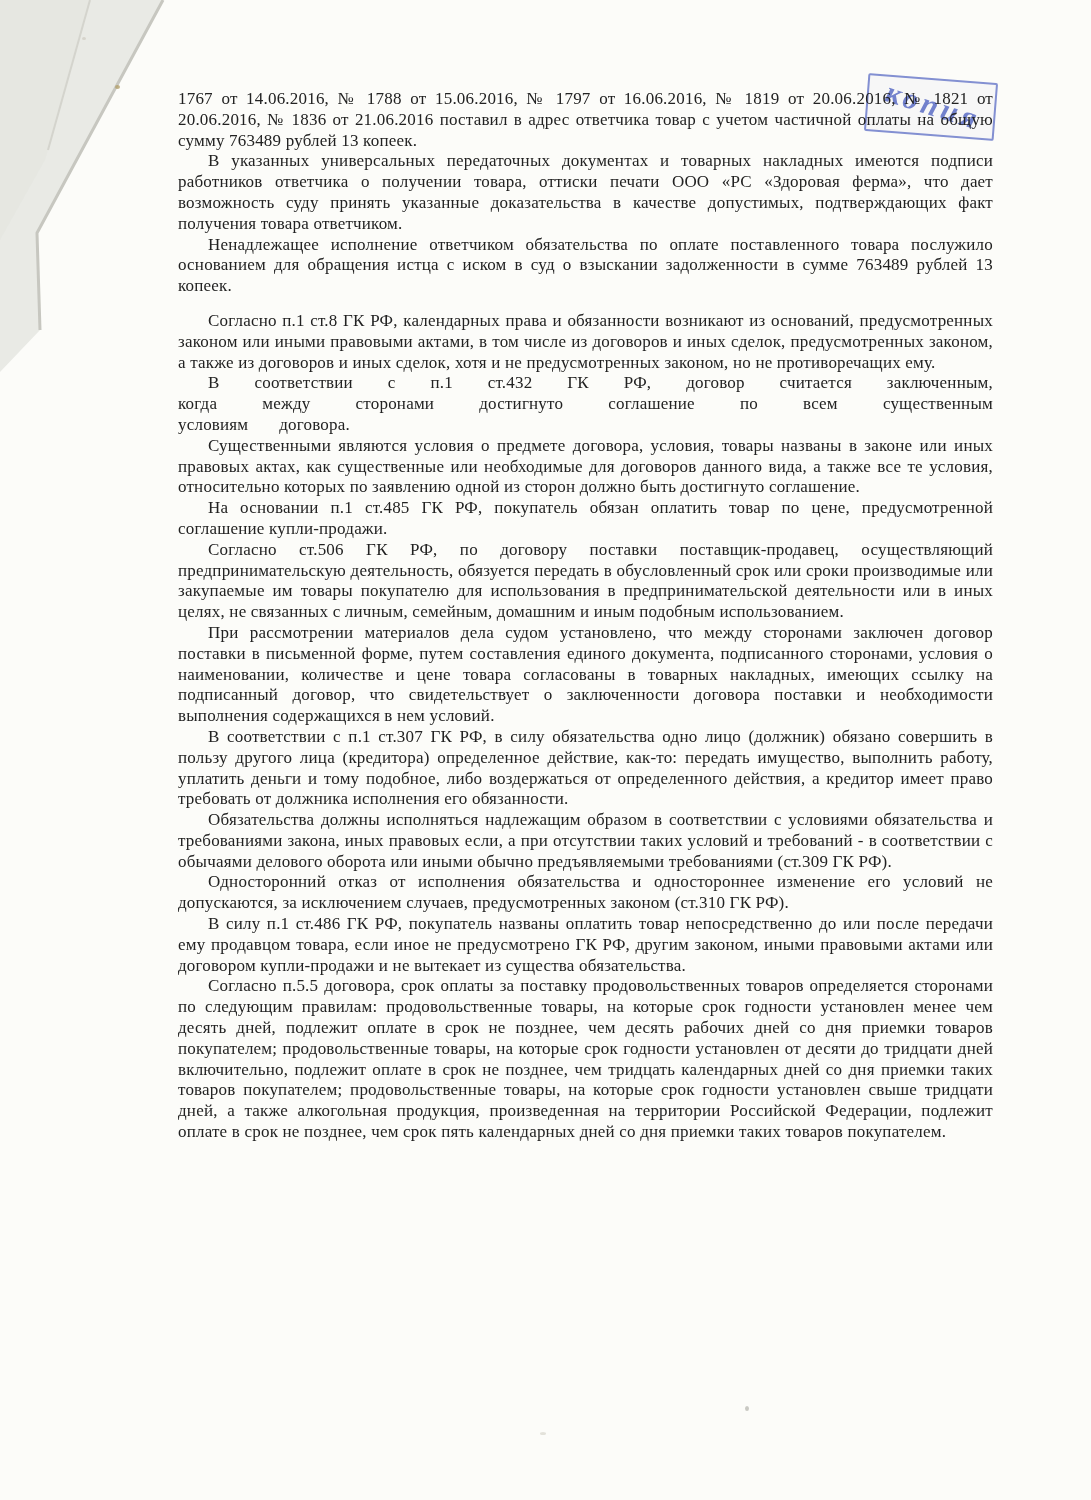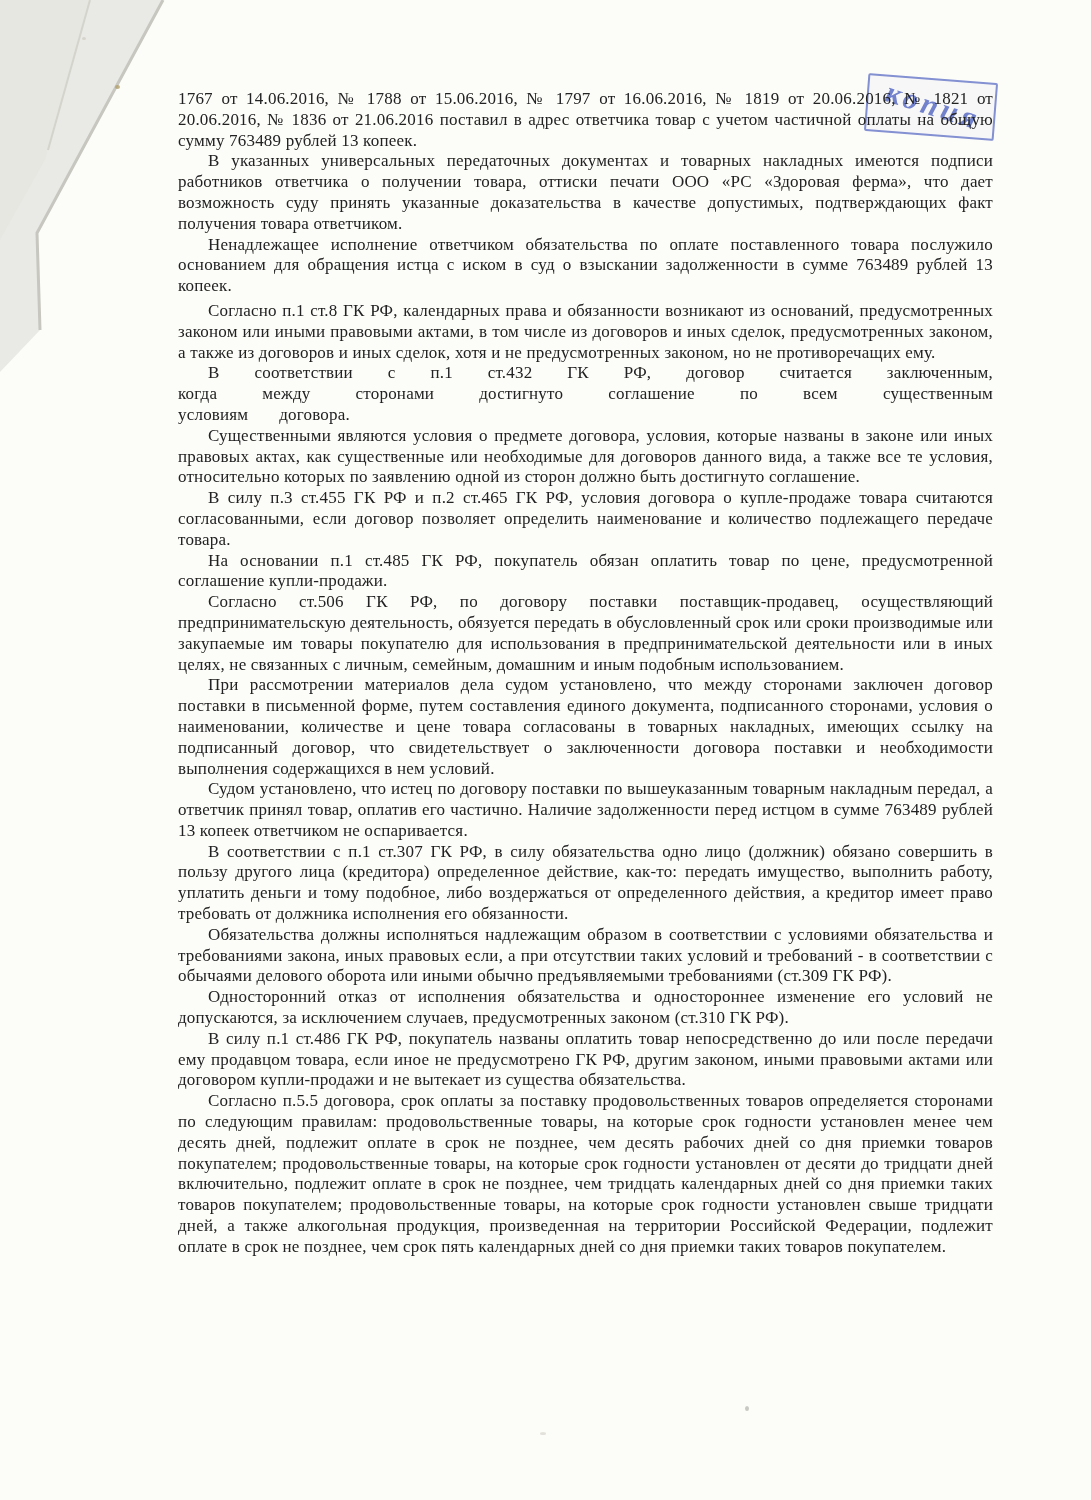--- a/index.html
+++ b/index.html
@@ -25,21 +25,21 @@
     left: 178px;
     top: 89px;
     width: 815px;
     font-size: 17px;
     line-height: 20.8px;
     text-align: justify;
     letter-spacing: 0.2px;
   }
   .para { margin: 0; text-indent: 30px; }
   .para.no-indent { text-indent: 0; }
-  .para.gap-after { margin-bottom: 4px; }
+  .para.gap-after { margin-bottom: 14px; }
   .para.spread { word-spacing: 1.55em; }
   
   .stamp {
     position: absolute;
     left: 866px;
     top: 78px;
     width: 126px;
     height: 54px;
     border: 2.5px solid rgba(91, 108, 196, 0.75);
     border-radius: 2px;
@@ -80,26 +80,24 @@
   <div class="stamp">
     <span class="stamp-text">копия</span>
   </div>
 
   <div class="textblock">
     <p class="para no-indent">1767 от 14.06.2016, № 1788 от 15.06.2016, № 1797 от 16.06.2016, № 1819 от 20.06.2016, № 1821 от 20.06.2016, № 1836 от 21.06.2016 поставил в адрес ответчика товар с учетом частичной оплаты на общую сумму 763489 рублей 13 копеек.</p>
     <p class="para">В указанных универсальных передаточных документах и товарных накладных имеются подписи работников ответчика о получении товара, оттиски печати ООО «РС «Здоровая ферма», что дает возможность суду принять указанные доказательства в качестве допустимых, подтверждающих факт получения товара ответчиком.</p>
     <p class="para gap-after">Ненадлежащее исполнение ответчиком обязательства по оплате поставленного товара послужило основанием для обращения истца с иском в суд о взыскании задолженности в сумме 763489 рублей 13 копеек.</p>
     <p class="para">Согласно п.1 ст.8 ГК РФ, календарных права и обязанности возникают из оснований, предусмотренных законом или иными правовыми актами, в том числе из договоров и иных сделок, предусмотренных законом, а также из договоров и иных сделок, хотя и не предусмотренных законом, но не противоречащих ему.</p>
     <p class="para spread">В соответствии с п.1 ст.432 ГК РФ, договор считается заключенным, когда между сторонами достигнуто соглашение по всем существенным условиям договора.</p>
-    <p class="para">Существенными являются условия о предмете договора, условия, которые названы в законе или иных правовых актах, как существенные или необходимые для договоров данного вида, а также все те условия, относительно которых по заявлению одной из сторон должно быть достигнуто соглашение.</p>
-    <p class="para">В силу п.3 ст.455 ГК РФ и п.2 ст.465 ГК РФ, условия договора о купле-продаже товара считаются согласованными, если договор позволяет определить наименование и количество подлежащего передаче товара.</p>
+    <p class="para">Существенными являются условия о предмете договора, условия, товары названы в законе или иных правовых актах, как существенные или необходимые для договоров данного вида, а также все те условия, относительно которых по заявлению одной из сторон должно быть достигнуто соглашение.</p>
     <p class="para">На основании п.1 ст.485 ГК РФ, покупатель обязан оплатить товар по цене, предусмотренной соглашение купли-продажи.</p>
     <p class="para">Согласно ст.506 ГК РФ, по договору поставки поставщик-продавец, осуществляющий предпринимательскую деятельность, обязуется передать в обусловленный срок или сроки производимые или закупаемые им товары покупателю для использования в предпринимательской деятельности или в иных целях, не связанных с личным, семейным, домашним и иным подобным использованием.</p>
     <p class="para">При рассмотрении материалов дела судом установлено, что между сторонами заключен договор поставки в письменной  форме, путем составления единого документа, подписанного сторонами, условия о наименовании, количестве и цене товара согласованы в товарных накладных, имеющих ссылку на подписанный договор, что свидетельствует о заключенности договора поставки и необходимости выполнения содержащихся в нем условий.</p>
-    <p class="para">Судом установлено, что истец по договору поставки по вышеуказанным товарным накладным передал, а ответчик принял товар, оплатив его частично. Наличие задолженности перед истцом в сумме 763489 рублей 13 копеек ответчиком не оспаривается.</p>
     <p class="para">В соответствии с п.1 ст.307 ГК РФ, в силу обязательства одно лицо (должник) обязано совершить в пользу другого лица (кредитора) определенное действие, как-то: передать имущество, выполнить работу, уплатить деньги и тому подобное, либо воздержаться от определенного действия, а кредитор имеет право требовать от должника исполнения его обязанности.</p>
     <p class="para">Обязательства должны исполняться надлежащим образом в соответствии с условиями обязательства и требованиями закона, иных правовых если, а при отсутствии таких условий и требований - в соответствии с обычаями делового оборота или иными обычно предъявляемыми требованиями (ст.309 ГК РФ).</p>
     <p class="para">Односторонний отказ от исполнения обязательства и одностороннее изменение его условий не допускаются, за исключением случаев, предусмотренных законом (ст.310 ГК РФ).</p>
     <p class="para">В силу п.1 ст.486 ГК РФ, покупатель названы оплатить товар непосредственно до или после передачи ему продавцом товара, если иное не предусмотрено ГК РФ, другим законом, иными правовыми актами или договором купли-продажи и не вытекает из существа обязательства.</p>
     <p class="para">Согласно п.5.5 договора, срок оплаты за поставку продовольственных товаров определяется сторонами по следующим правилам: продовольственные товары, на которые срок годности установлен менее чем десять дней, подлежит оплате в срок не позднее, чем десять рабочих дней со дня приемки товаров покупателем; продовольственные товары, на которые срок годности установлен от десяти до тридцати дней включительно, подлежит оплате в срок не позднее, чем тридцать календарных дней со дня приемки таких товаров покупателем; продовольственные товары, на которые срок годности установлен свыше тридцати дней, а также алкогольная продукция, произведенная на территории Российской Федерации, подлежит оплате в срок не позднее, чем срок пять календарных дней со дня приемки таких товаров покупателем.</p>
   </div>
 
   <div class="speck s1"></div>
   <div class="speck s2"></div>
   <div class="speck s3"></div>

